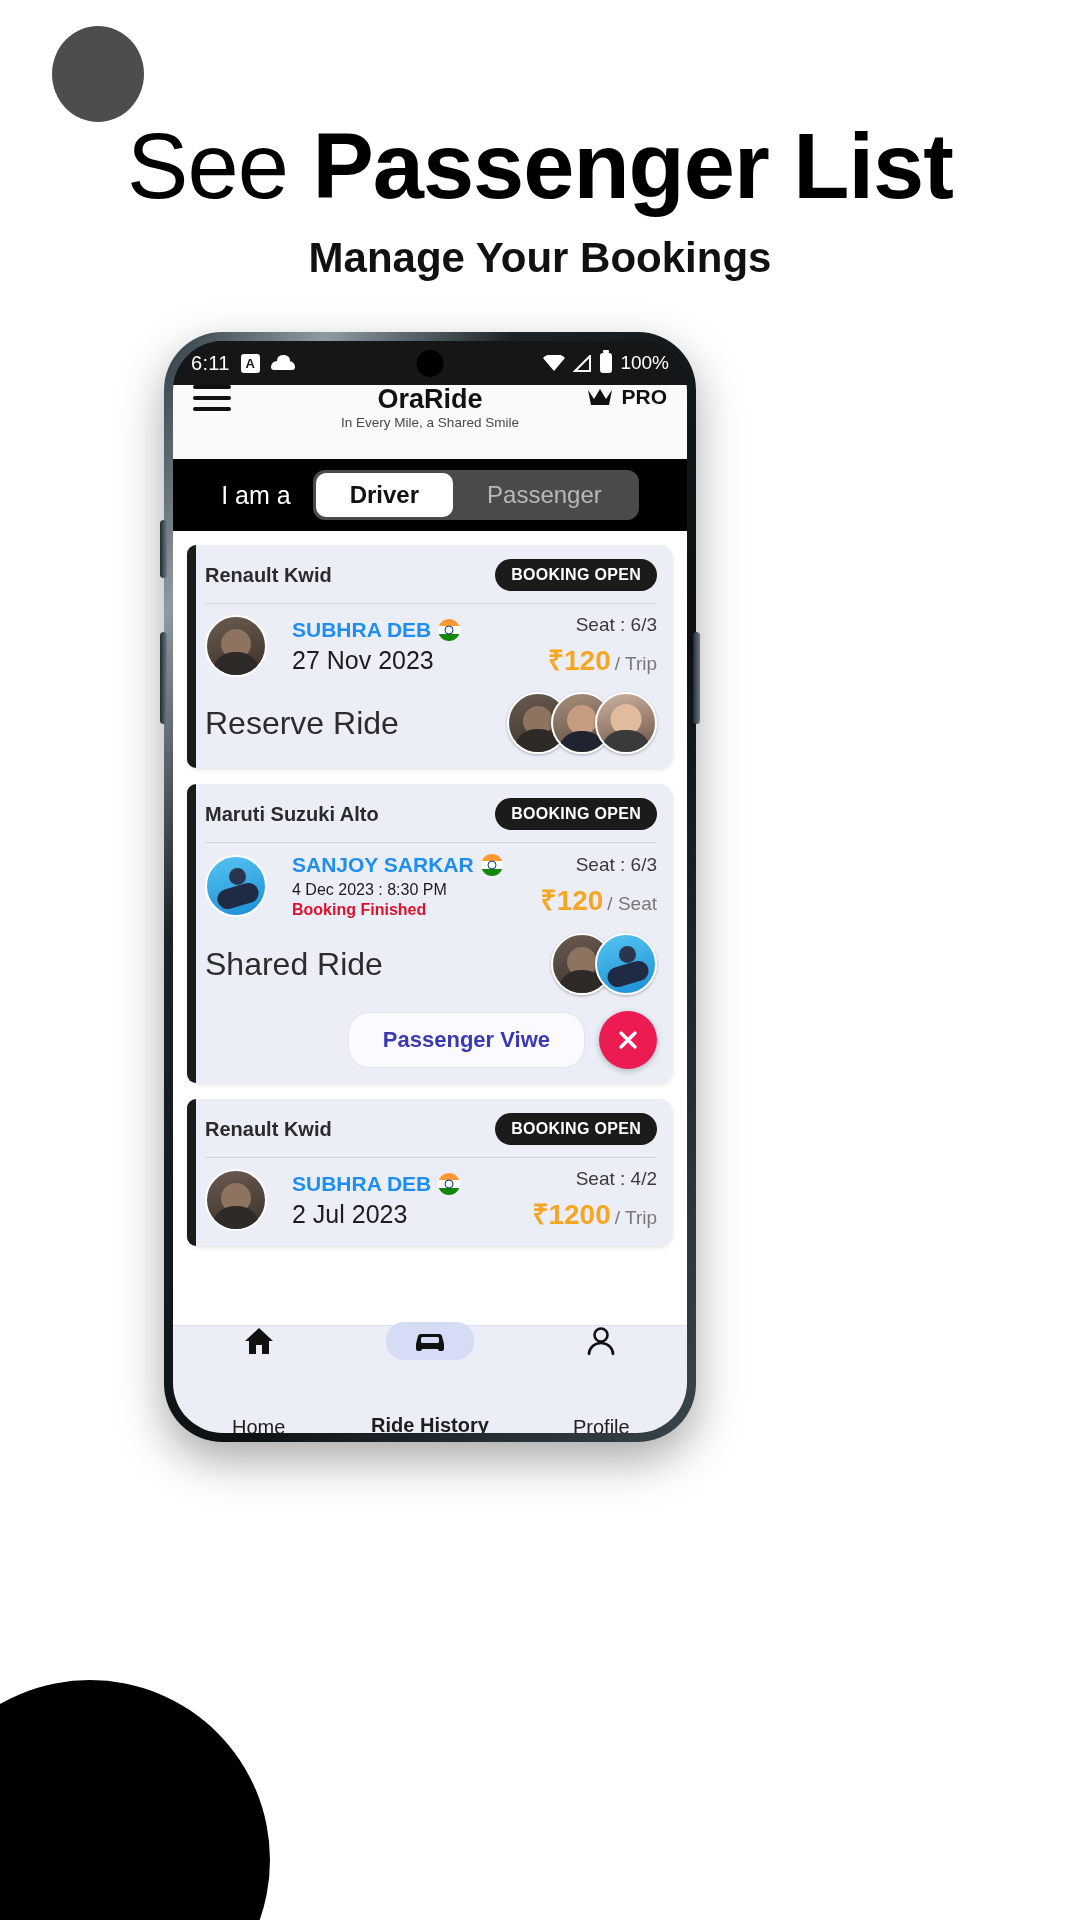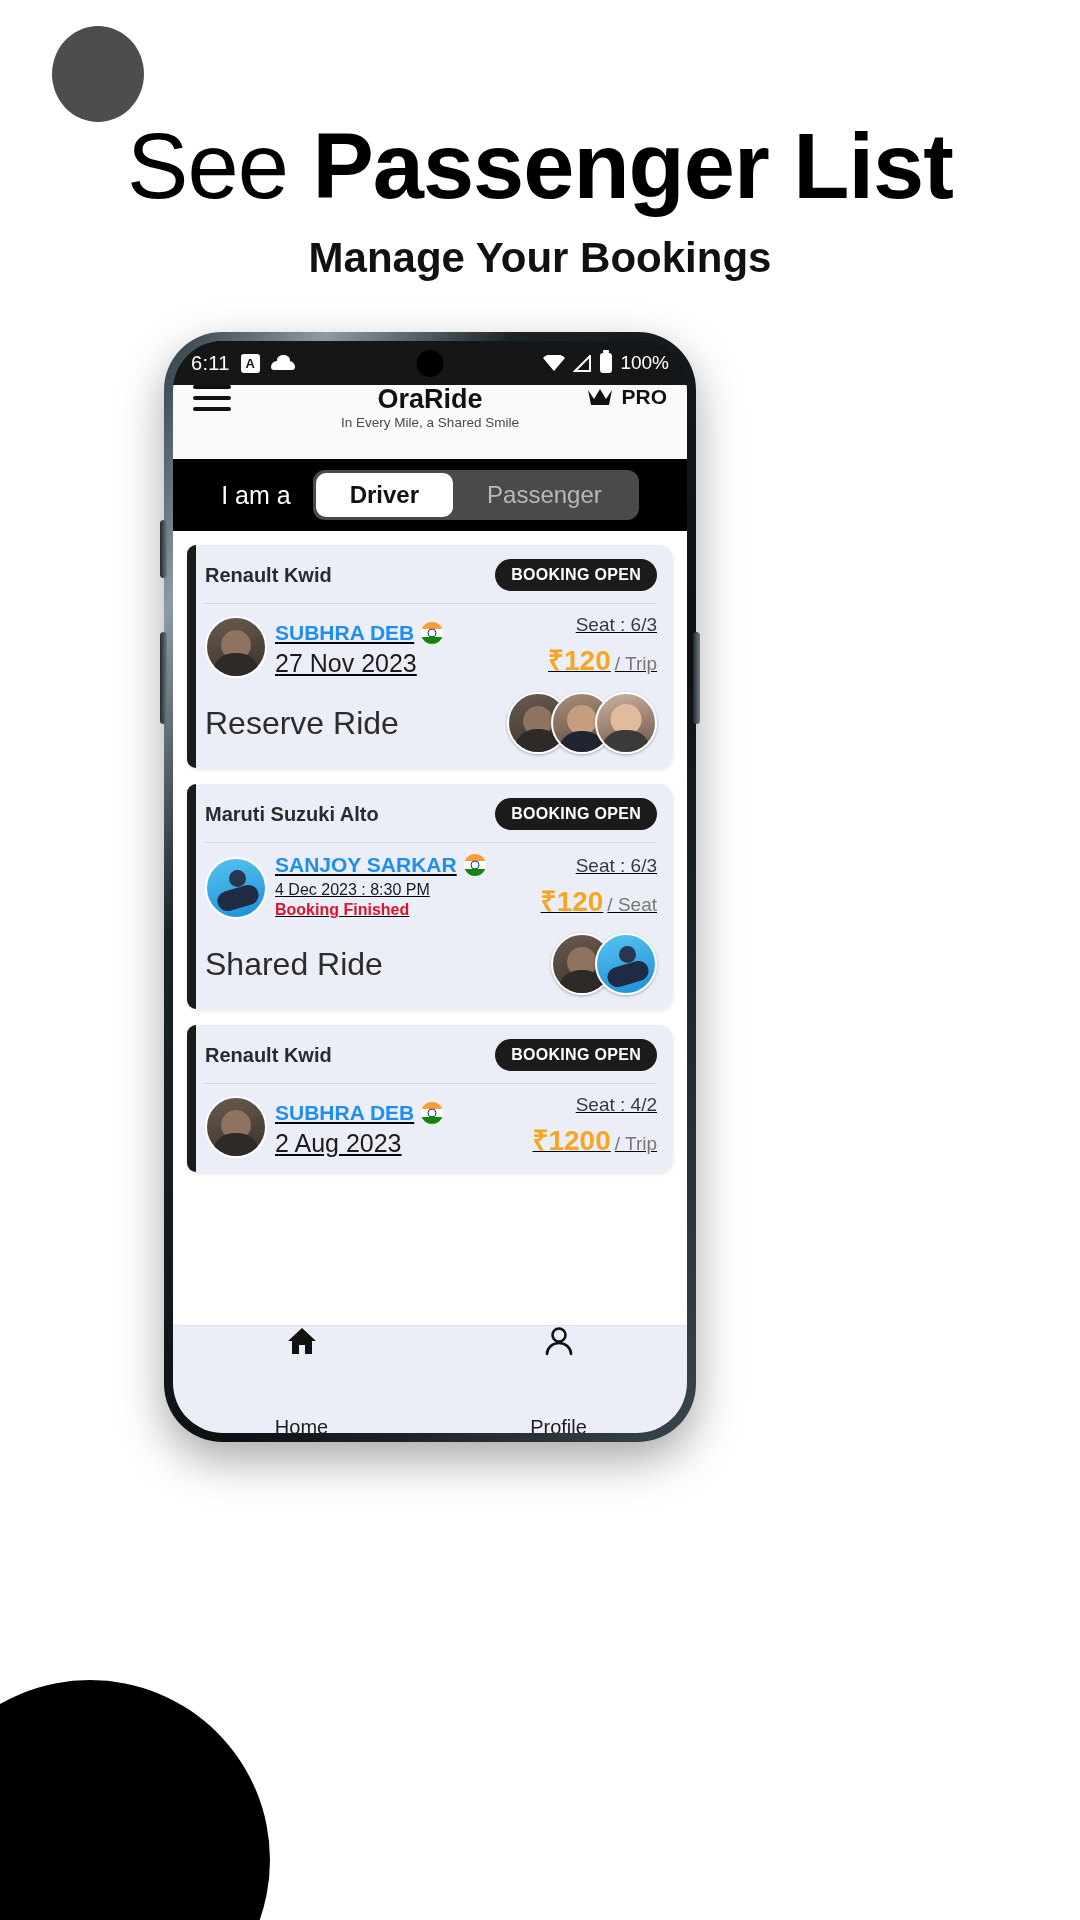--- a/index.html
+++ b/index.html
@@ -143,21 +143,21 @@
   }
   .card-top { display:flex; align-items:center; }
   .car-name { font-size:20px; font-weight:700; color:#2b2b2b; }
   .badge {
     margin-left:auto; background:#1b1b1b; color:#fff;
     font-size:16px; font-weight:700; letter-spacing:.3px;
     padding:7px 16px; border-radius:16px;
   }
   .divider { height:1px; background:#d2d5e4; margin:12px 0 10px; }
 
-  .row { display:flex; align-items:flex-end; gap:8px;text-decoration:underline; }
+  .row { display:flex; align-items:center; gap:25px; }
   .avatar {
     width:62px; height:62px; border-radius:50%; flex:0 0 auto;
     overflow:hidden; position:relative; border:2px solid #fff;
   }
   .av-a { background:linear-gradient(165deg,#6a5b50,#3b3129); }
   .av-a:before{ content:""; position:absolute; left:50%; top:12px; transform:translateX(-50%);
     width:30px; height:30px; border-radius:50%; background:#8d7360; }
   .av-a:after { content:""; position:absolute; left:50%; bottom:-7px; transform:translateX(-50%);
     width:48px; height:30px; border-radius:22px 22px 0 0; background:#2e2a27; }
   .av-b { background:linear-gradient(165deg,#56c3f0,#1b8fd6); }
@@ -351,36 +351,44 @@
             </div>
           </div>
         </div>
         <div class="ride-row">
           <span class="ride-label">Shared Ride</span>
           <div class="stack">
             <div class="avatar av-a"></div>
             <div class="avatar av-b"></div>
           </div>
         </div>
+        <div class="action-row">
+          <div class="view-btn">Passenger Viwe</div>
+          <div class="close-btn">
+            <svg width="26" height="26" viewBox="0 0 26 26">
+              <path d="M6 6 L20 20 M20 6 L6 20" stroke="#fff" stroke-width="3.4" stroke-linecap="round"></path>
+            </svg>
+          </div>
+        </div>
       </div>
 
       <div class="card">
         <div class="card-top">
           <span class="car-name">Renault Kwid</span>
           <span class="badge">BOOKING OPEN</span>
         </div>
         <div class="divider"></div>
         <div class="row">
           <div class="avatar av-a"></div>
           <div class="who">
             <div class="who-name">
               <span>SUBHRA DEB</span>
               <span class="flag"></span>
             </div>
-            <div class="who-date">2 Aug 2023</div>
+            <div class="who-date">2 Jul 2023</div>
           </div>
           <div class="price-col">
             <div class="seat-txt">Seat : 4/2</div>
             <div class="price-line">
               <span class="price">₹1200</span><span class="per">/ Trip</span>
             </div>
           </div>
         </div>
       </div>
 
@@ -389,20 +397,29 @@
     <div class="bottomnav">
       <div class="nav-item">
         <div class="nav-pill">
           <svg width="32" height="30" viewBox="0 0 32 30">
             <path d="M16 2 L30 15 L26 15 L26 28 L19 28 L19 19 L13 19 L13 28 L6 28 L6 15 L2 15 Z" fill="#111"></path>
           </svg>
         </div>
         <span class="nav-label">Home</span>
       </div>
       <div class="nav-item">
+        <div class="nav-pill active">
+          <svg width="36" height="26" viewBox="0 0 36 26">
+            <path d="M4 16 L6 8 A3 3 0 0 1 9 6 L27 6 A3 3 0 0 1 30 8 L32 16 L32 21 A2 2 0 0 1 30 23 L28 23 A2 2 0 0 1 26 21 L10 21 A2 2 0 0 1 8 23 L6 23 A2 2 0 0 1 4 21 Z" fill="#111"></path>
+            <rect x="9" y="9" width="18" height="6" rx="1.5" fill="#d6dcf5"></rect>
+          </svg>
+        </div>
+        <span class="nav-label bold">Ride History</span>
+      </div>
+      <div class="nav-item">
         <div class="nav-pill">
           <svg width="30" height="30" viewBox="0 0 30 30">
             <circle cx="15" cy="9" r="6.5" fill="none" stroke="#111" stroke-width="2.6"></circle>
             <path d="M3 28 A12 11 0 0 1 27 28" fill="none" stroke="#111" stroke-width="2.6" stroke-linecap="round"></path>
           </svg>
         </div>
         <span class="nav-label">Profile</span>
       </div>
     </div>
 

